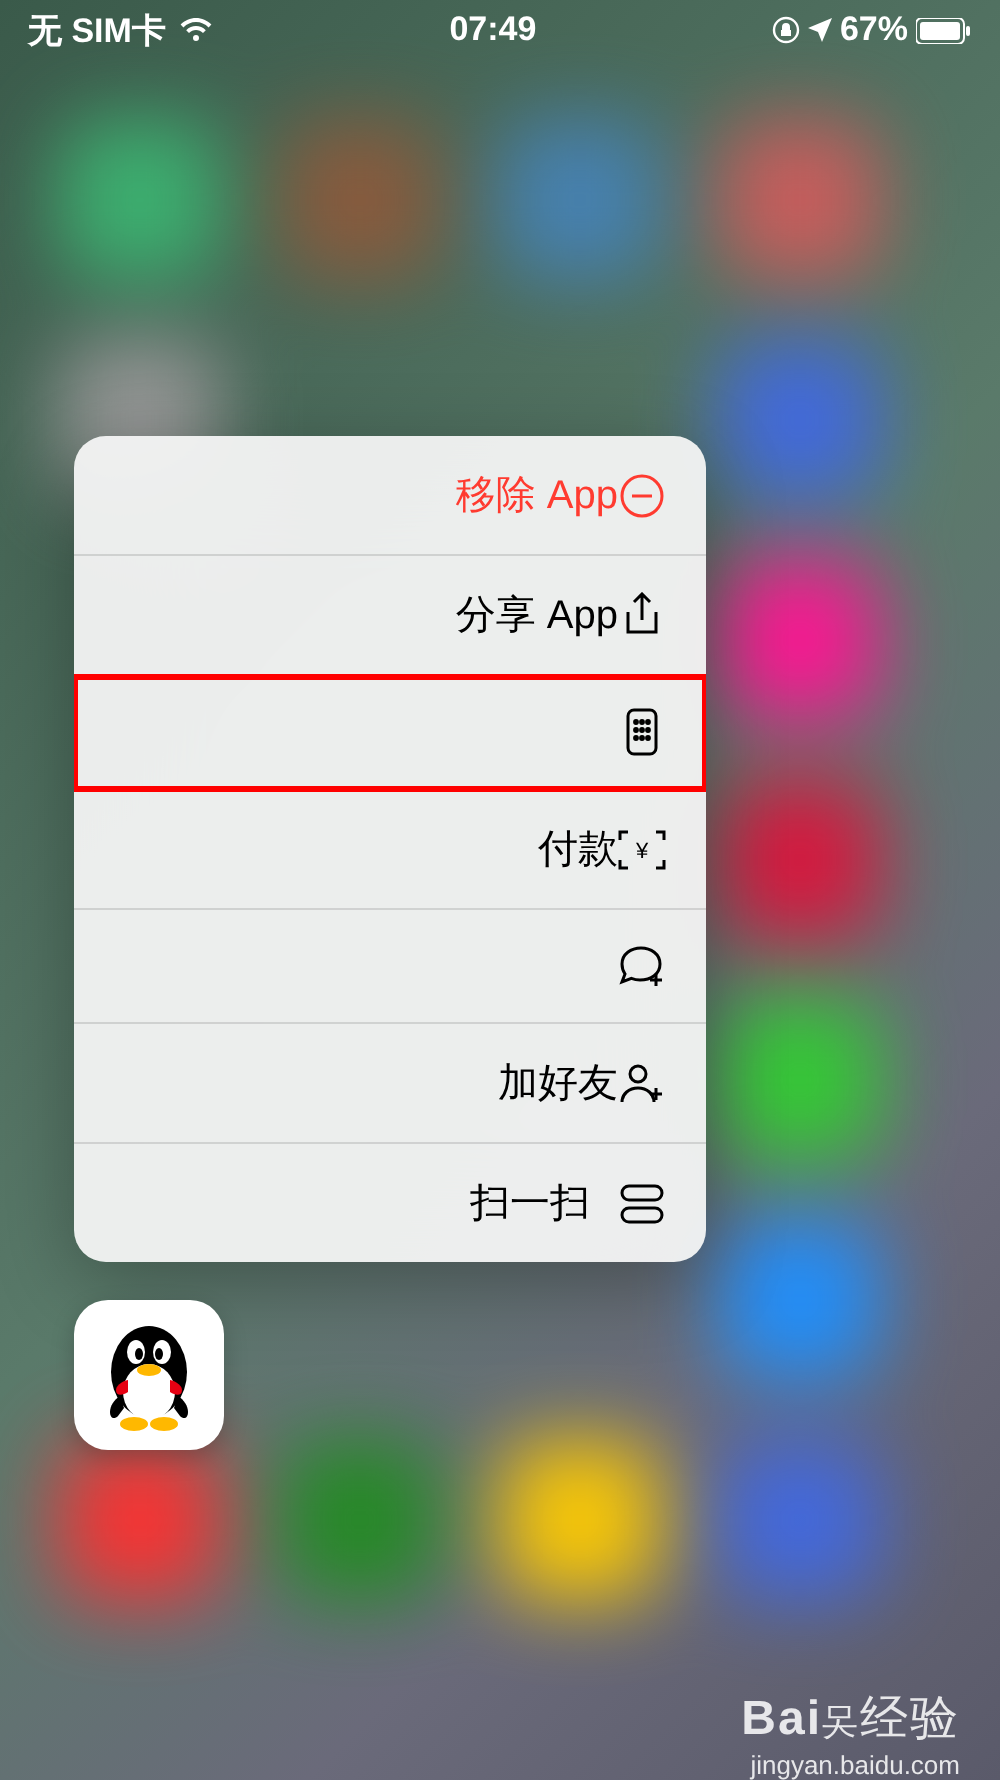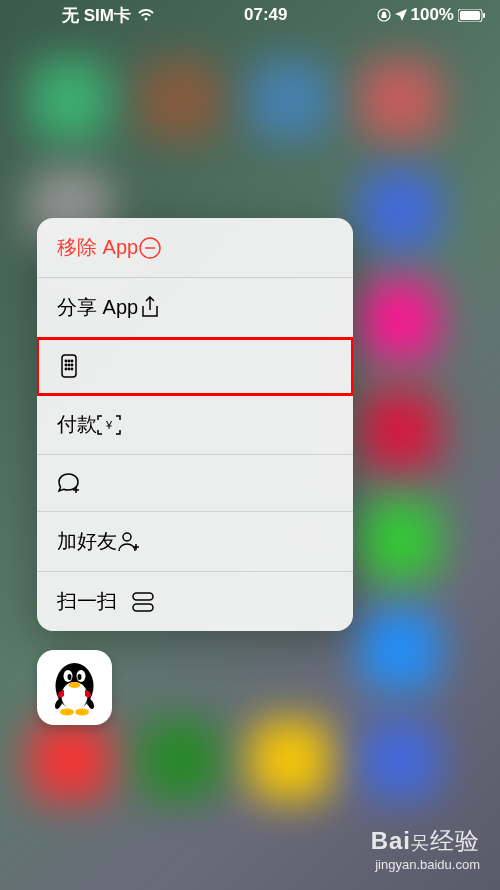--- a/index.html
+++ b/index.html
@@ -28,40 +28,39 @@
       top: 0; left: 0; right: 0;
       height: 30px;
       display: flex;
       align-items: center;
       justify-content: space-between;
       padding: 0 14px;
       color: #fff;
       font-size: 17px;
       font-weight: 600;
       z-index: 10;
-      margin-left: 48px;
     }
     .status-left { display: flex; align-items: center; gap: 6px; }
     .status-right { display: flex; align-items: center; gap: 4px; }
     .wifi-icon { width: 18px; height: 13px; }
     .context-menu {
       position: absolute;
       top: 218px;
       left: 37px;
       width: 316px;
       background: rgba(245, 245, 245, 0.94);
       backdrop-filter: blur(30px);
       border-radius: 16px;
       overflow: hidden;
       box-shadow: 0 10px 40px rgba(0,0,0,0.3);
     }
     .menu-item {
       display: flex;
       align-items: center;
-      justify-content: flex-start;
+      justify-content: flex-end;
       padding: 16px 20px;
       font-size: 20px;
       color: #000;
       border-bottom: 0.5px solid rgba(0,0,0,0.12);
       cursor: pointer;
     }
     .menu-item:last-child { border-bottom: none; gap: 14px; }
     .menu-item.destructive { color: #ff3b30; }
     .menu-item.highlighted {
       outline: 3px solid #ff0000;
@@ -82,21 +81,21 @@
       height: 75px;
       background: #fff;
       border-radius: 17px;
       display: flex;
       align-items: center;
       justify-content: center;
       box-shadow: 0 4px 12px rgba(0,0,0,0.2);
     }
     .watermark {
       position: absolute;
-      bottom: 18px;
+      bottom: 0;
       right: 20px;
       color: rgba(255,255,255,0.85);
       font-size: 13px;
       text-align: right;
     }
     .watermark-brand {
       font-size: 24px;
       font-weight: 300;
       letter-spacing: 1px;
     }
@@ -131,21 +130,21 @@
   </div>
   <div>07:49</div>
   <div class="status-right">
     <svg width="14" height="14" viewBox="0 0 14 14" fill="none" stroke="#fff" stroke-width="1.2">
       <circle cx="7" cy="7" r="6"></circle>
       <path d="M5 7v-1.5a2 2 0 014 0V7M4.5 7h5v3h-5z" fill="#fff" stroke="none"></path>
     </svg>
     <svg width="12" height="12" viewBox="0 0 12 12" fill="#fff">
       <path d="M12 0L0 5l5 2 2 5z"></path>
     </svg>
-    <span>100%</span>
+    <span>67%</span>
     <svg width="28" height="13" viewBox="0 0 28 13">
       <rect x="0" y="0" width="24" height="13" rx="3" fill="none" stroke="#fff" stroke-width="1"></rect>
       <rect x="2" y="2" width="20" height="9" rx="1.5" fill="#fff"></rect>
       <rect x="25" y="4" width="2" height="5" rx="1" fill="#fff"></rect>
     </svg>
   </div>
 </div>
 
 <div class="context-menu">
   <div class="menu-item destructive">

